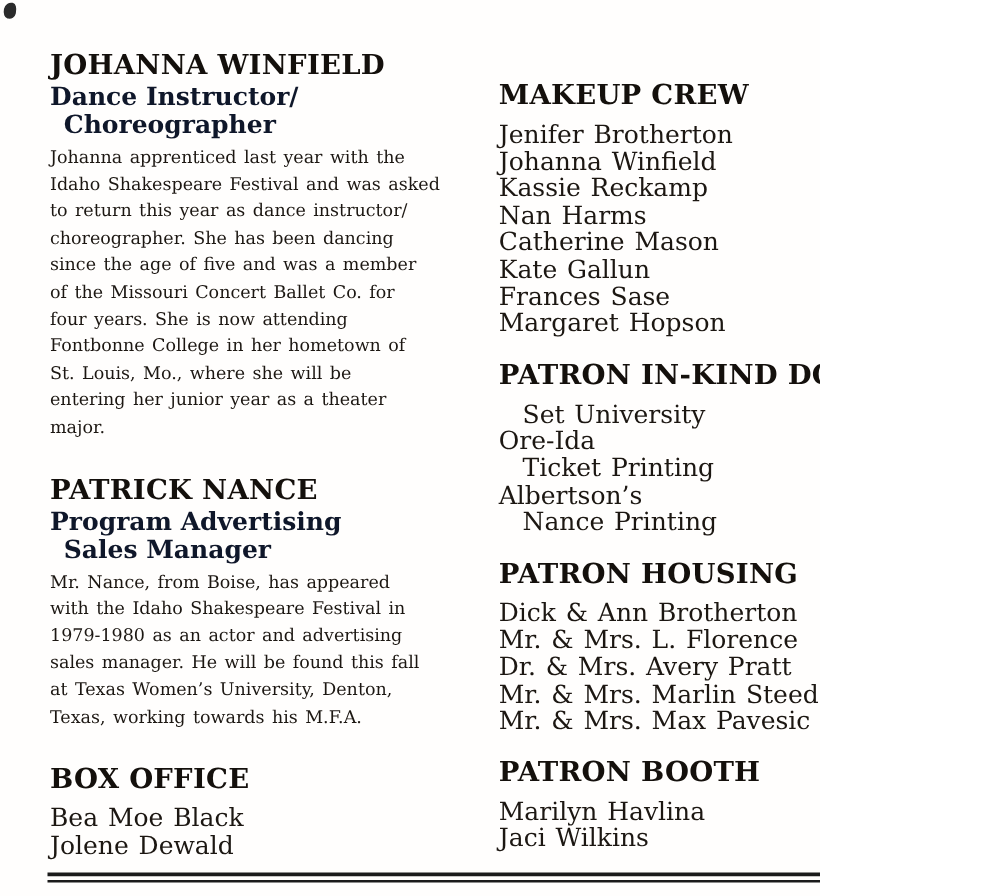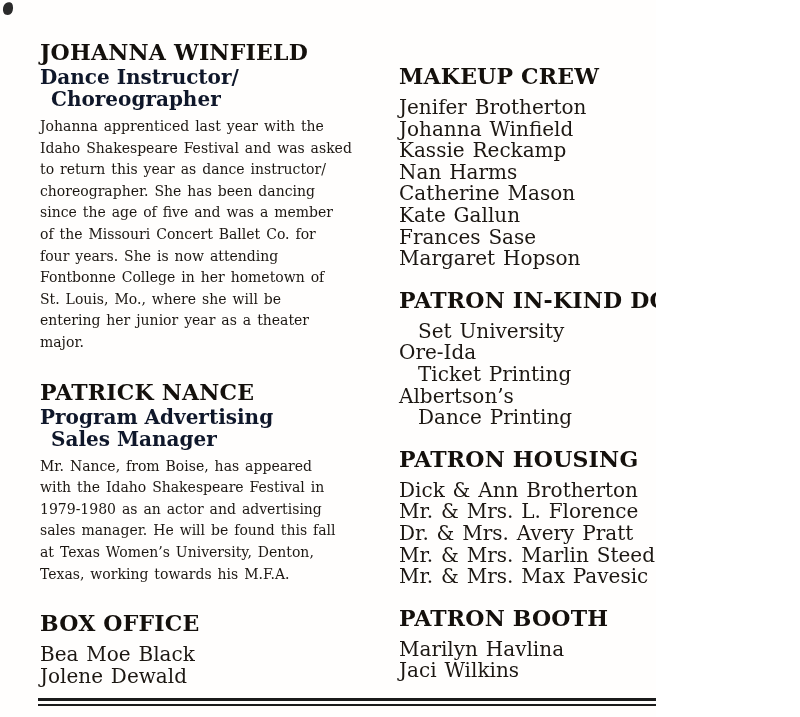--- a/index.html
+++ b/index.html
@@ -145,21 +145,21 @@
           <div class="list-item">Margaret Hopson</div>
         </div>
       </section>
       <section class="section">
         <div class="sec-heading">PATRON IN-KIND DONATIONS</div>
         <div class="item-block">
           <div class="list-item indented">Set University</div>
           <div class="list-item">Ore-Ida</div>
           <div class="list-item indented">Ticket Printing</div>
           <div class="list-item">Albertson’s</div>
-          <div class="list-item indented">Dance Printing</div>
+          <div class="list-item indented">Nance Printing</div>
         </div>
       </section>
       <section class="section">
         <div class="sec-heading">PATRON HOUSING</div>
         <div class="item-block">
           <div class="list-item">Dick &amp; Ann Brotherton</div>
           <div class="list-item">Mr. &amp; Mrs. L. Florence</div>
           <div class="list-item">Dr. &amp; Mrs. Avery Pratt</div>
           <div class="list-item">Mr. &amp; Mrs. Marlin Steed</div>
           <div class="list-item">Mr. &amp; Mrs. Max Pavesic</div>

